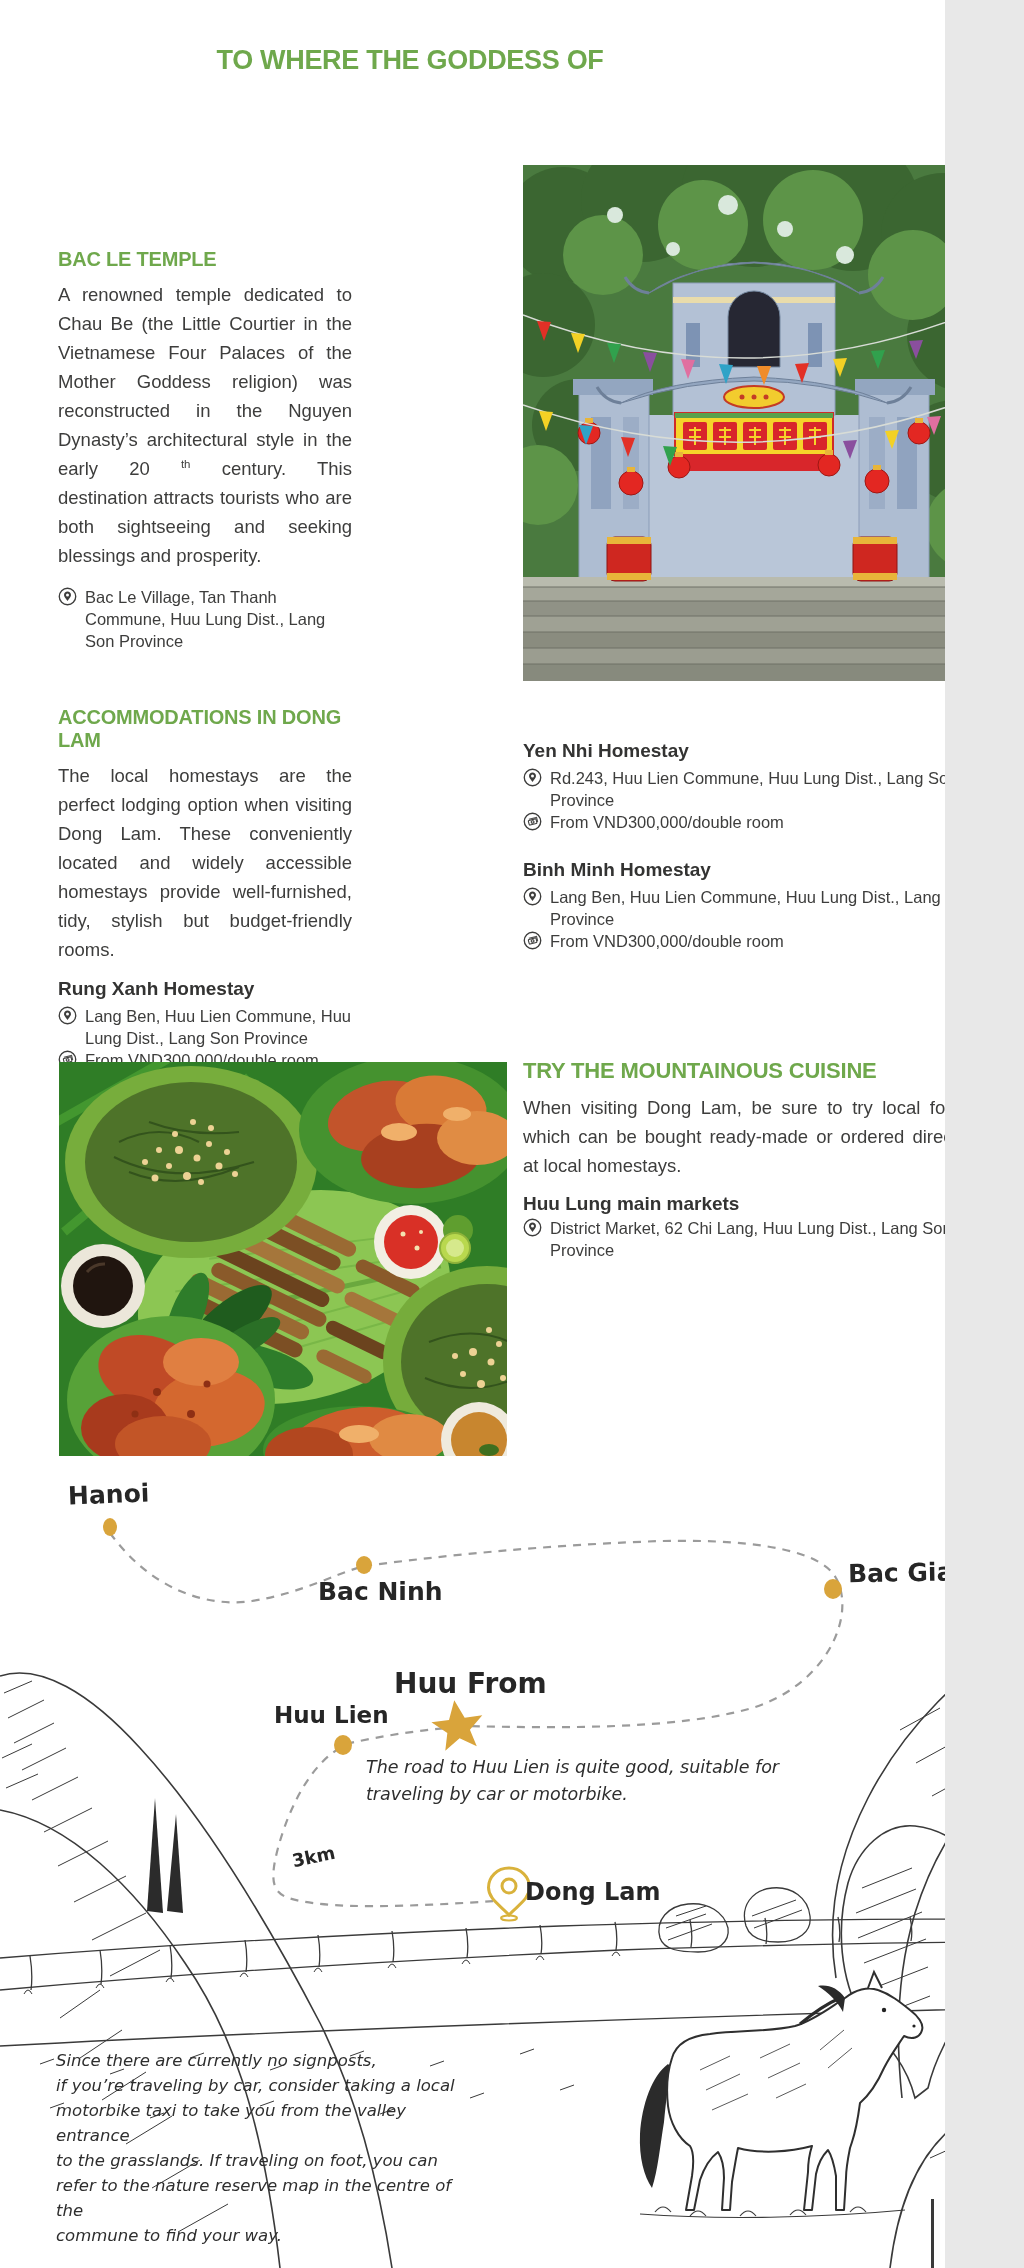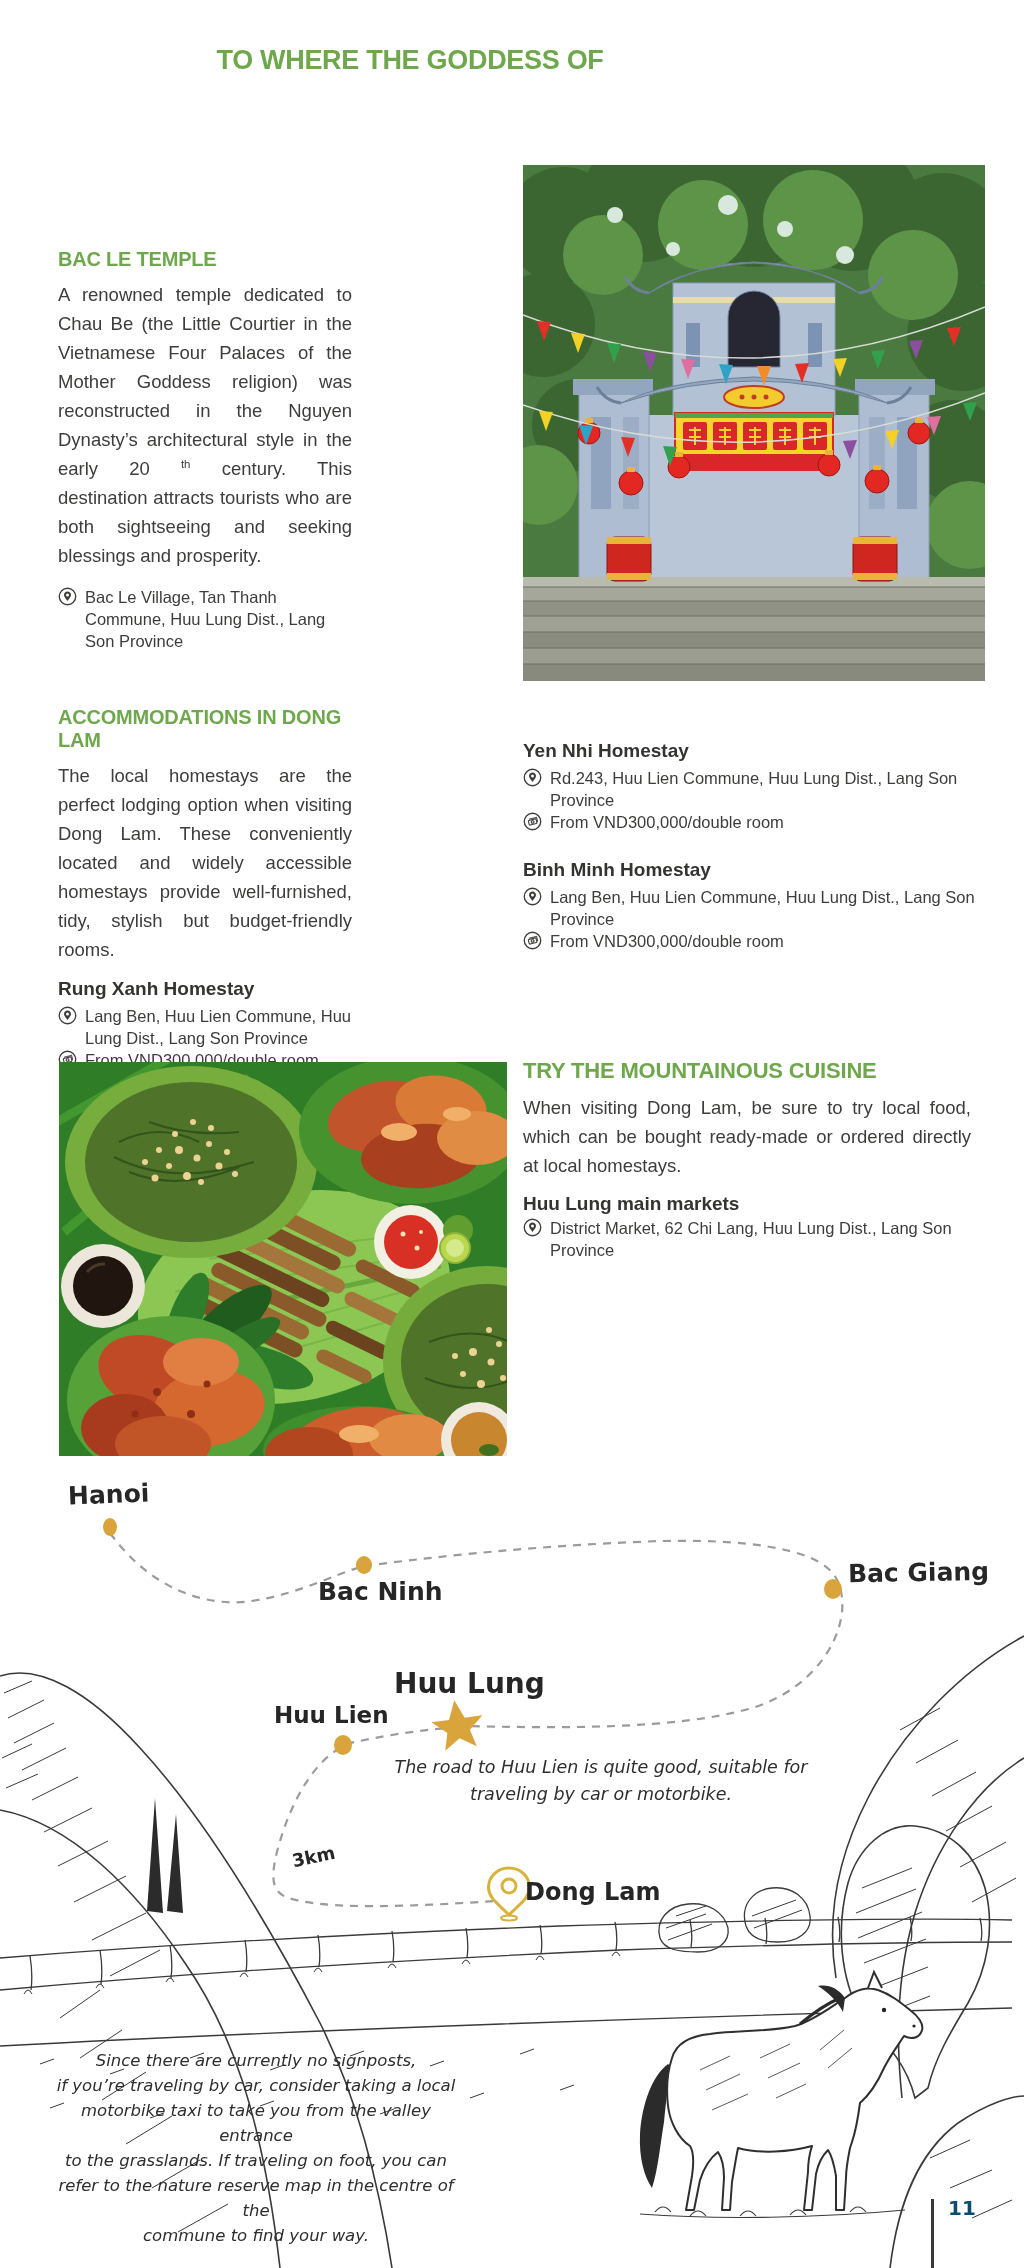--- a/index.html
+++ b/index.html
@@ -1,36 +1,36 @@
 <!DOCTYPE html>
 <html><head>
 <meta charset="utf-8">
 <style>
   html,body{margin:0;padding:0;background:#e8e8e8;}
-  #page{position:relative;width:1024px;height:2268px;background:#ffffff;overflow:hidden;
+  #page{position:relative;width:945px;height:2268px;background:#ffffff;overflow:hidden;
         font-family:"Liberation Sans",sans-serif;color:#3d3d3c;}
   .abs{position:absolute;}
   
   .page-title{left:100px;top:44px;width:620px;text-align:center;color:#6fa84c;
               font-size:27px;font-weight:bold;line-height:33px;letter-spacing:-0.3px;}
   
   .h-green{color:#6fa84c;font-size:20px;font-weight:bold;letter-spacing:-0.2px;margin:0 0 9px 0;}
   .h-green.big{font-size:22px;}
   .body-text{font-size:18.5px;line-height:29px;text-align:justify;color:#3d3d3c;margin:0;}
   .sub-name{font-size:19px;font-weight:bold;color:#333332;margin:14px 0 5px 0;}
   .info-row{display:flex;gap:8px;align-items:flex-start;font-size:16.5px;line-height:22px;color:#3d3d3c;}
   .info-row .ic{flex:0 0 19px;width:19px;height:19px;margin-top:1px;}
   sup{font-size:0.62em;vertical-align:super;line-height:0;padding-left:31px;}
   
   .photo{display:block;}
   
   #map{left:0;top:1458px;width:1024px;height:810px;}
   #map svg{position:absolute;left:0;top:0;}
   .map-label{position:absolute;font-family:"DejaVu Sans",sans-serif;font-weight:bold;color:#262626;white-space:nowrap;}
-  .hand-note{position:absolute;font-family:"DejaVu Sans",sans-serif;font-style:italic;color:#2e2e2e;text-align:center;}
+  .hand-note{position:absolute;font-family:"DejaVu Sans",sans-serif;font-style:italic;color:#2e2e2e;}
   
   .page-rule{left:931px;top:2199px;width:3px;height:69px;background:#3a3a3a;}
   .page-num{left:948px;top:2196px;font-family:"DejaVu Sans",sans-serif;font-weight:700;font-size:20px;color:#0c4a6e;}
 </style>
 </head>
 <body>
 
 <div id="page">
 
   <div class="abs page-title">
@@ -507,21 +507,21 @@
         <g stroke="#3a3a3a" stroke-width="1.2" fill="none">
           <path d="M640,756 C720,762 820,760 905,752"></path>
           <path d="M655,754 q8,-10 16,0 M690,758 q8,-10 16,0 M740,758 q8,-10 16,0 M790,757 q8,-10 16,0 M850,754 q8,-10 16,0"></path>
         </g>
       </g>
     </svg>
 
     <div class="map-label" style="left:68px;top:22px;font-size:25px;transform:rotate(-2deg);">Hanoi</div>
     <div class="map-label" style="left:318px;top:119px;font-size:25px;">Bac Ninh</div>
     <div class="map-label" style="left:848px;top:100px;font-size:25px;transform:rotate(-1deg);">Bac Giang</div>
-    <div class="map-label" style="left:394px;top:209px;font-size:28px;">Huu Lung</div>
+    <div class="map-label" style="left:394px;top:209px;font-size:28px;">Huu From</div>
     <div class="map-label" style="left:274px;top:244px;font-size:23px;">Huu Lien</div>
     <div class="map-label" style="left:525px;top:420px;font-size:24px;">Dong Lam</div>
     <div class="map-label" style="left:292px;top:388px;font-size:18px;transform:rotate(-12deg);font-weight:600;">3km</div>
     <div class="hand-note" style="left:366px;top:296px;width:470px;font-size:17.5px;line-height:27px;">The road to Huu Lien is quite good, suitable for traveling by car or motorbike.</div>
     <div class="hand-note" style="left:56px;top:590px;width:400px;font-size:16.5px;line-height:25px;white-space:pre-line;">Since there are currently no signposts,
 if you’re traveling by car, consider taking a local
 motorbike taxi to take you from the valley entrance
 to the grasslands. If traveling on foot, you can
 refer to the nature reserve map in the centre of the
 commune to find your way.</div>

